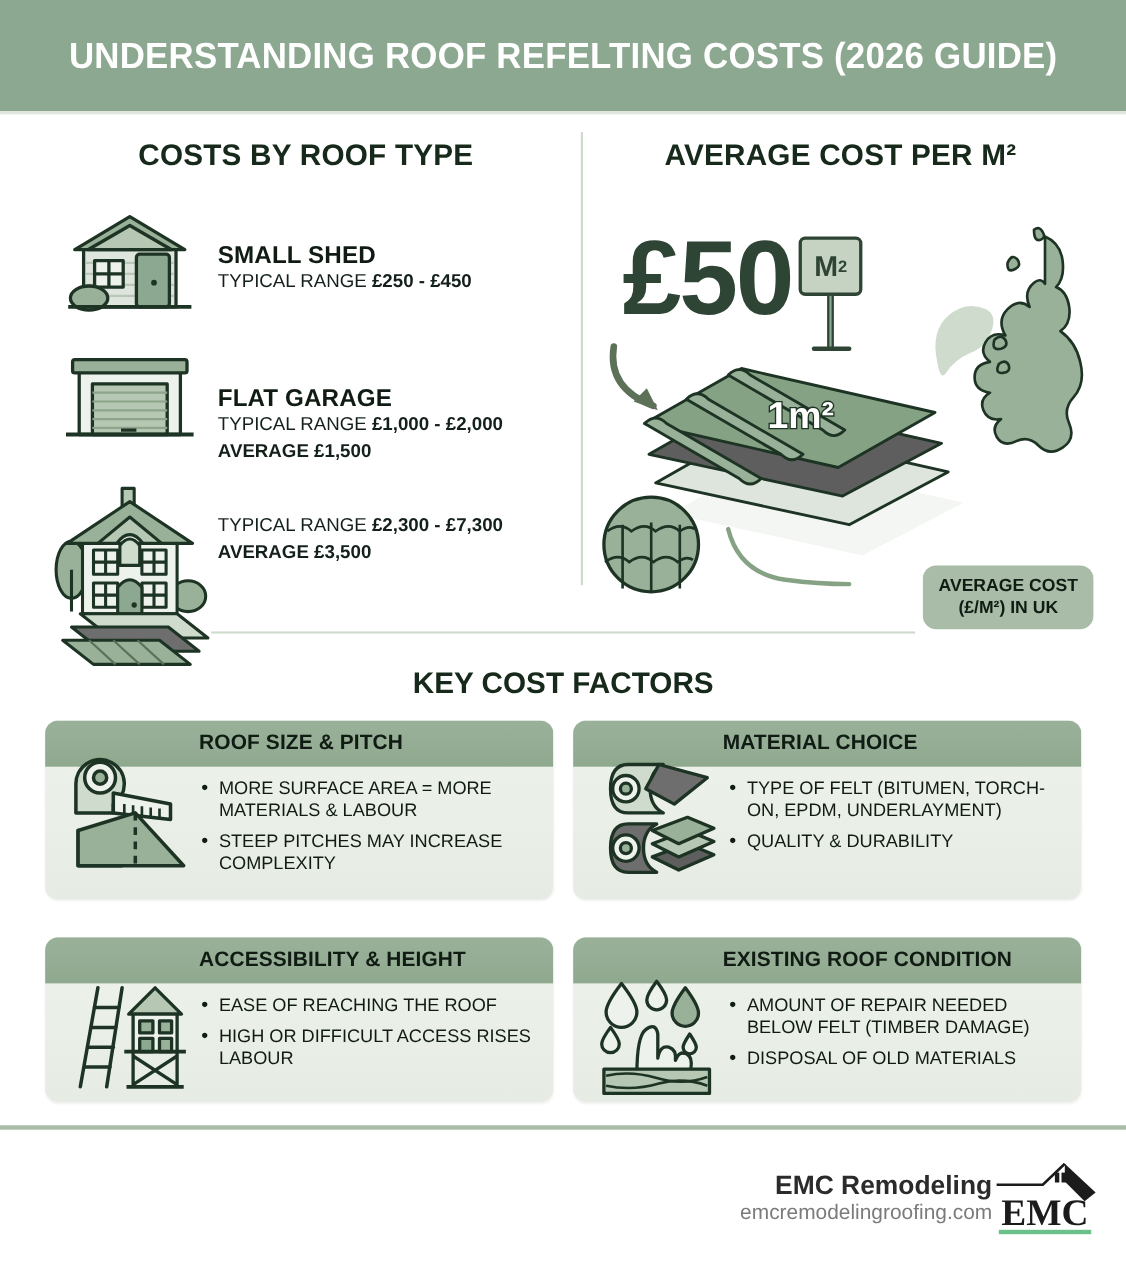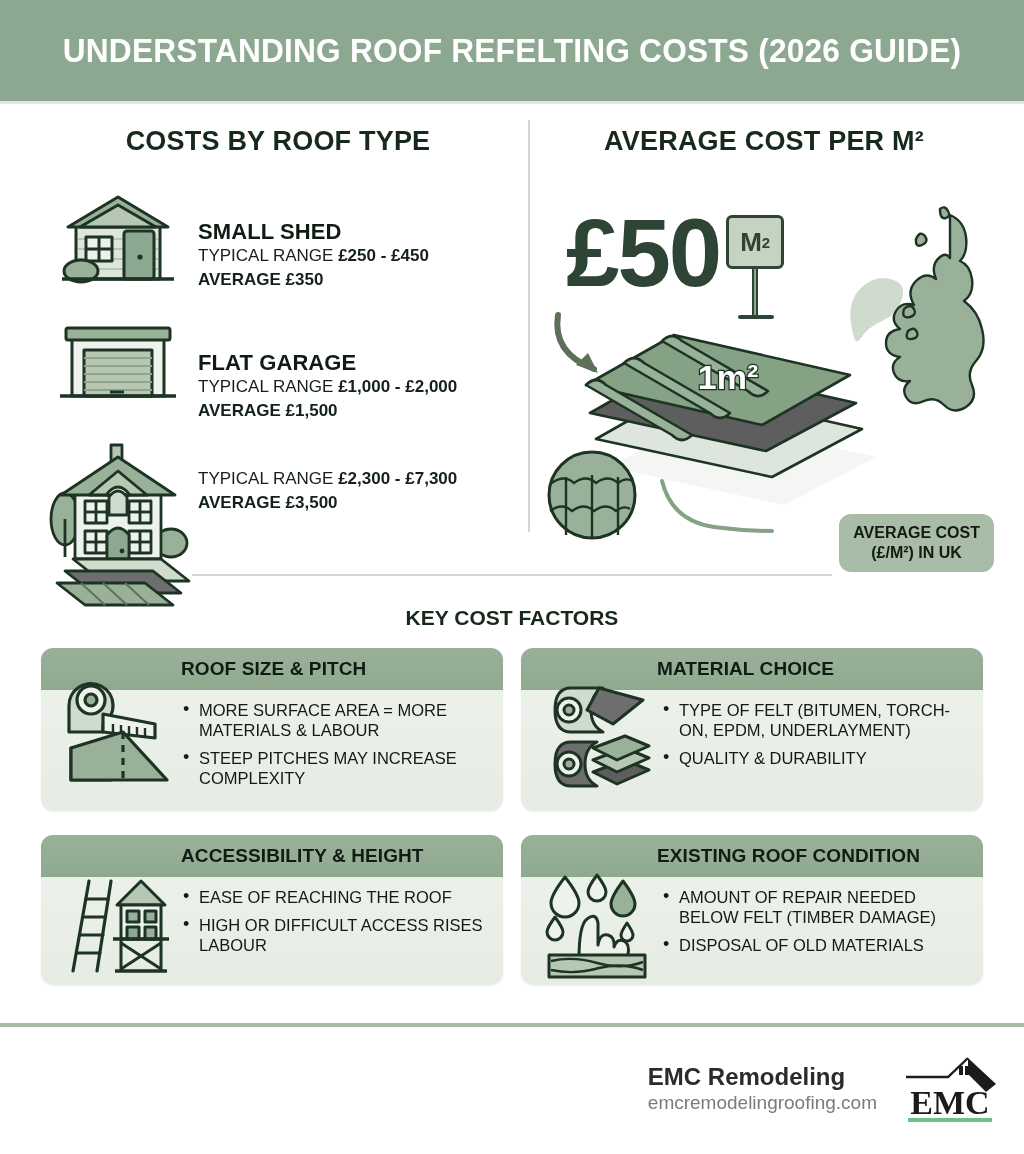--- a/index.html
+++ b/index.html
@@ -92,27 +92,27 @@
     font-size:16px; font-weight:bold; color:#101c13; line-height:1.25;
   }
   .badge-lead{ position:absolute; left:-1px; top:0; }
 
   
   .hdiv{
     width:640px; height:2px; background:#cfdccd;
     margin:0 auto;
   }
   .key-title{
-    text-align:center; font-size:21px; font-weight:bold;
+    text-align:center; font-size:27px; font-weight:bold;
     color:#16291b; margin-top:30px;
   }
 
   
   .cards{
-    display:grid; grid-template-columns:462px 462px; gap:24px 18px;
+    display:grid; grid-template-columns:462px 462px; gap:34px 18px;
     padding:18px 42px 0 42px; justify-content:center;
   }
   .card{
     border-radius:12px; overflow:hidden;
     background:linear-gradient(180deg,#eef2ec 0%,#e6ece4 100%);
     box-shadow:0 1px 2px rgba(0,0,0,.06);
   }
   .card-head{
     background:linear-gradient(180deg,#9ab199 0%,#8fa98f 100%);
     height:42px; display:flex; align-items:center;
@@ -133,21 +133,21 @@
   .card-c1 .card-head{padding-left:140px;}
   .card-c2 .card-head{padding-left:136px;}
 
   
   .foot-rule{ position:absolute; left:0; top:1023px; width:1024px; height:4px; background:#a8bca7;}
   .footer{
     position:absolute; left:0; top:1050px; width:1024px;
     display:flex; justify-content:flex-end; align-items:center;
     padding-right:26px;
   }
-  .foot-text{ text-align:left; margin-right:25px; }
+  .foot-text{ text-align:right; margin-right:0; }
   .foot-name{ font-size:24px; font-weight:bold; color:#2b2b2b; line-height:1.15;}
   .foot-url{ font-size:19px; color:#7b7b7b; line-height:1.25;}
   .logo{ width:96px; }
 </style>
 </head>
 <body>
 
 <div class="header">
   <h1>UNDERSTANDING ROOF REFELTING COSTS (2026 GUIDE)</h1>
 </div>
@@ -181,21 +181,20 @@
                 <line x1="36" y1="62" x2="62" y2="62"></line>
               <ellipse cx="31" cy="84" rx="17" ry="11" fill="#9ab199"></ellipse>
               <line x1="12" y1="92" x2="124" y2="92" stroke-width="3.5"></line>
             </g>
             <circle cx="90" cy="70" r="2.6" fill="#1d3324"></circle>
           </svg>
         </div>
         <div class="rt-text">
           <div class="rt-name">SMALL SHED</div>
           <div class="rt-line"><span class="lbl">TYPICAL RANGE </span><b>£250 - £450</b></div>
-          <div class="rt-line"><b>AVERAGE </b><b>£350</b></div>
         </div>
       </div>
 
       <div class="rt-row row-garage">
         <div class="rt-icon">
           <svg width="136" height="92" viewBox="0 0 136 92">
             <g stroke="#1d3324" stroke-width="3" stroke-linejoin="round">
               <rect x="22" y="22" width="92" height="58" fill="#eef2ec"></rect>
               <rect x="16" y="12" width="104" height="12" rx="2" fill="#9ab199"></rect>
               <rect x="34" y="34" width="68" height="46" fill="#b6c7b3"></rect>

